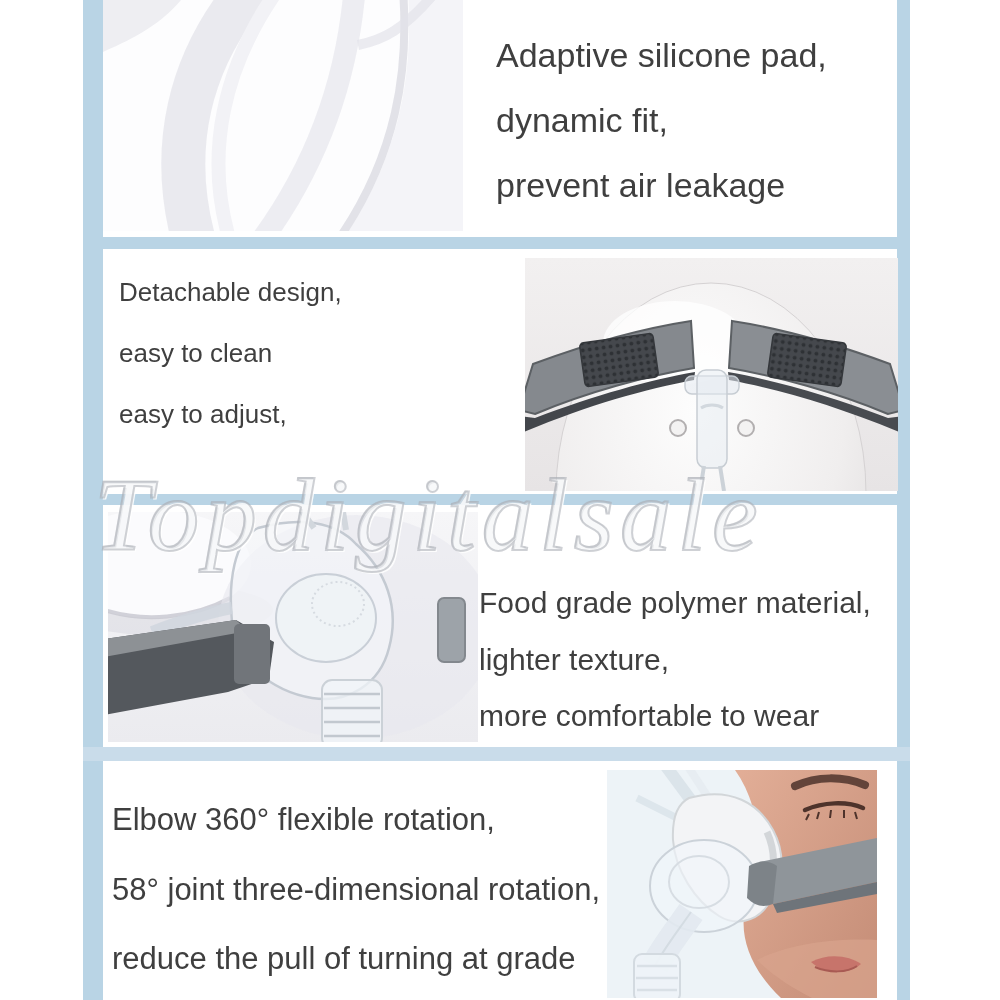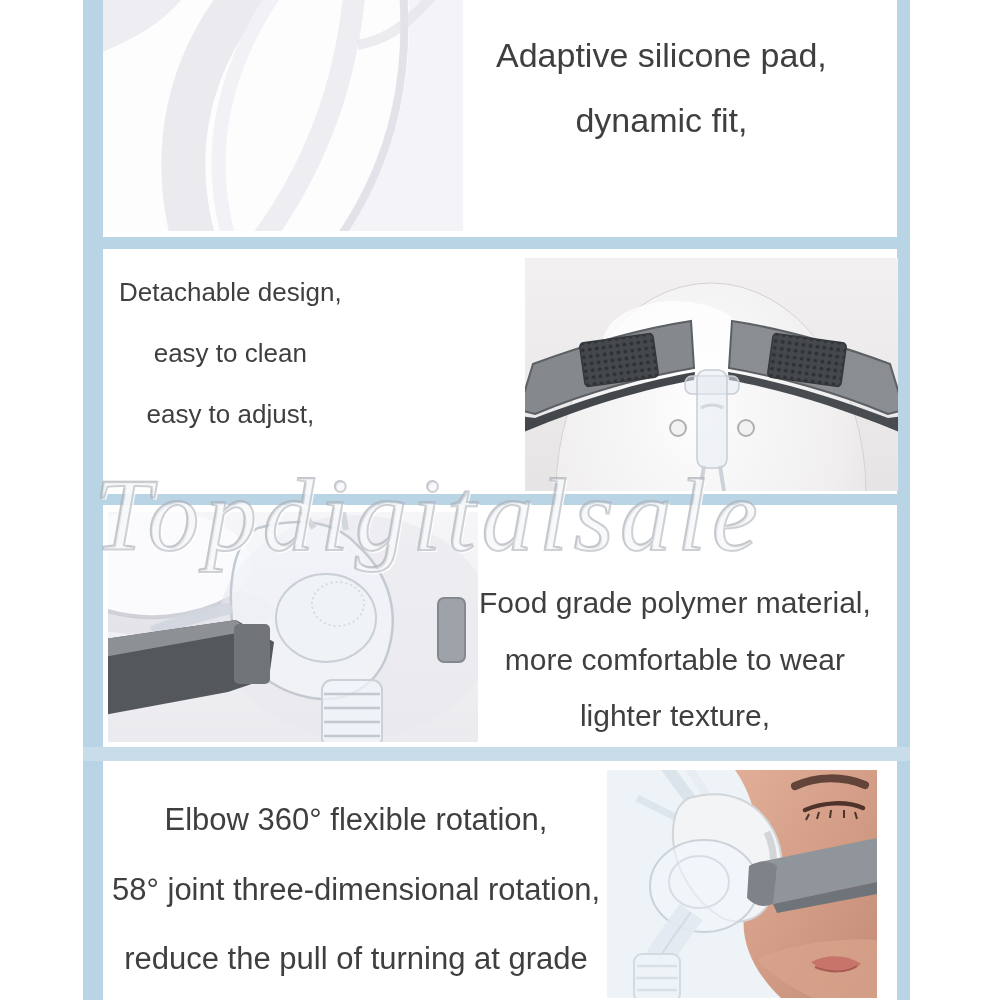--- a/index.html
+++ b/index.html
@@ -10,21 +10,21 @@
   .rail{position:absolute;top:0;height:1000px;background:#b9d4e5;}
   .rail-left{left:83px;width:20px;}
   .rail-right{left:897px;width:13px;}
   .band{position:absolute;left:83px;width:827px;background:#b9d4e5;}
   .band-1{top:237px;height:12px;}
   .band-2{top:494px;height:11px;}
   .band-3{top:747px;height:14px;background:#c9dcea;}
   .photo{position:absolute;overflow:hidden;}
   .photo svg{display:block;}
   .feature{position:absolute;color:#3f3f3f;}
-  .feature .line{line-height:1.15;white-space:nowrap;text-align:center;}
+  .feature .line{line-height:1.15;white-space:nowrap;}
   .f1{left:496px;top:36px;font-size:34px;}
   .f1 .line{margin-bottom:26px;}
   .f2{left:119px;top:278px;font-size:26px;}
   .f2 .line{margin-bottom:31px;}
   .f3{left:479px;top:546px;font-size:30px;margin-top:40px;}
   .f3 .line{margin-bottom:22px;}
   .f4{left:112px;top:779px;font-size:31px;}
   .f4 .line{margin-bottom:34px;margin-top:23px;}
   .watermark{
     position:absolute;left:94px;top:456px;z-index:30;
@@ -55,20 +55,21 @@
       <path d="M178,-15 C120,65 100,155 128,245" fill="none" stroke="#f2f2f6" stroke-width="14"></path>
       <path d="M252,-15 C245,75 215,165 155,245" fill="none" stroke="#e9e9ef" stroke-width="22" opacity="0.8"></path>
       <path d="M305,-10 C310,70 300,150 240,240 L360,240 L360,-10 Z" fill="#f4f4f8"></path>
       <path d="M300,-10 C306,70 294,155 235,240" fill="none" stroke="#dfdfe6" stroke-width="8" opacity="0.9"></path>
       <path d="M330,-5 C300,30 280,40 255,45" fill="none" stroke="#e3e3ea" stroke-width="10" opacity="0.7"></path>
     </svg>
   </div>
   <div class="feature f1">
     <div class="line">Adaptive silicone pad,</div>
     <div class="line">dynamic fit,</div>
+    <div class="line">prevent air leakage</div>
   </div>
 
   <div class="feature f2">
     <div class="line">Detachable design,</div>
     <div class="line">easy to clean</div>
     <div class="line">easy to adjust,</div>
   </div>
   <div class="photo" style="left:525px;top:258px;width:373px;height:233px;" aria-label="headgear-straps-on-mannequin-photo">
     <svg width="373" height="233" viewBox="0 0 373 233">
       <defs>
@@ -134,22 +135,22 @@
       <path d="M216,182 H272 M216,196 H272 M216,210 H272 M216,224 H272" stroke="#c2c8cf" stroke-width="2.5"></path>
 
       <path d="M-10,128 L128,108 L166,130 L161,166 L120,180 L-10,204 Z" fill="#54585d"></path>
       <path d="M-10,128 L128,108 L140,119 L-10,146 Z" fill="#8d9195"></path>
       <rect x="126" y="112" width="36" height="60" rx="5" fill="#71757a"></rect>
       <rect x="330" y="86" width="27" height="64" rx="6" fill="#9da3a9" stroke="#83888e" stroke-width="2"></rect>
     </svg>
   </div>
   <div class="feature f3">
     <div class="line">Food grade polymer material,</div>
+    <div class="line">lighter texture,</div>
     <div class="line">more comfortable to wear</div>
-    <div class="line">lighter texture,</div>
   </div>
 
   <div class="feature f4">
     <div class="line">Elbow 360° flexible rotation,</div>
     <div class="line">58° joint three-dimensional rotation,</div>
     <div class="line">reduce the pull of turning at grade</div>
   </div>
   <div class="photo" style="left:607px;top:770px;width:270px;height:228px;" aria-label="person-wearing-nasal-mask-photo">
     <svg width="270" height="228" viewBox="0 0 270 228">
       <defs>

